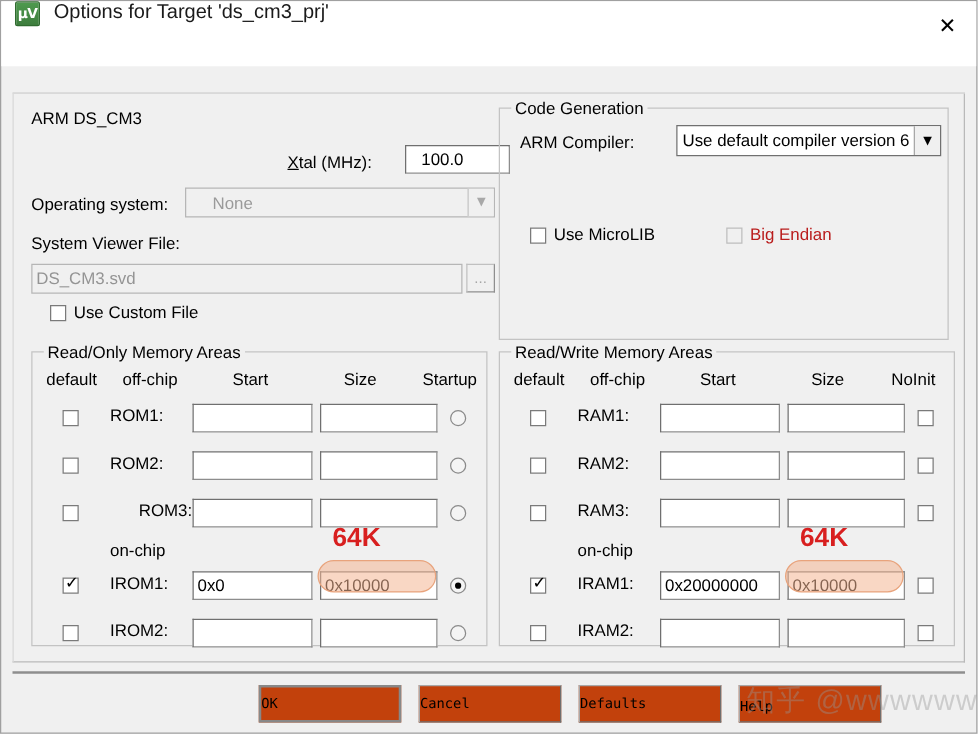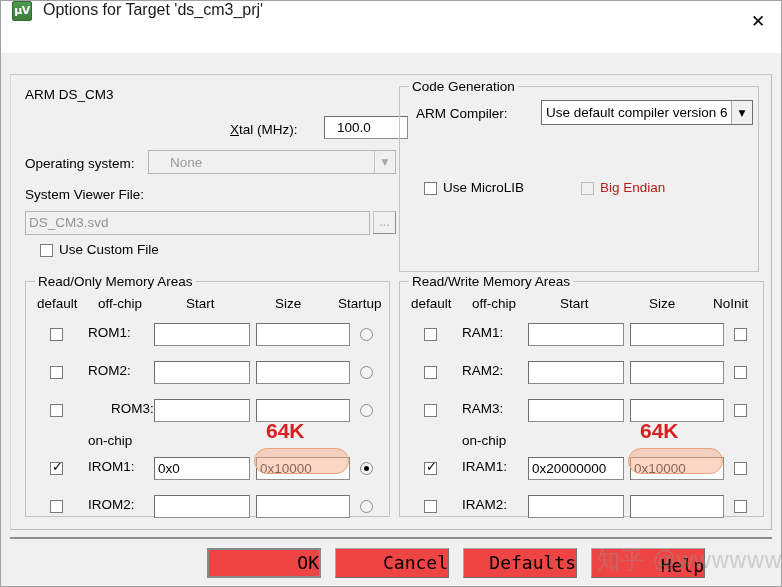--- a/index.html
+++ b/index.html
@@ -278,28 +278,28 @@
   
   #bottom-sep {
     position: absolute;
     left: 9px; top: 536px;
     width: 762px; height: 2px;
     background: #8e8e8e;
   }
   .dlgbtn {
     position: absolute;
     box-sizing: border-box;
-    background: #ef4444;
+    background: #c2410c;
     border: 1px solid #a8a8a8;
     border-right-color: #6f6f6f;
     border-bottom-color: #6f6f6f;
     font-family: "DejaVu Sans Mono", monospace;
-    font-size: 18px;
-    color: #000000;
-    text-align: right;
+    font-size: 11px;
+    color: #000000;
+    text-align: left;
     line-height: 28px;
     white-space: nowrap;
   }
   .dlgbtn.def {
     border: 2px solid #888888;
     line-height: 26px;
   }
 
   
   #watermark {

